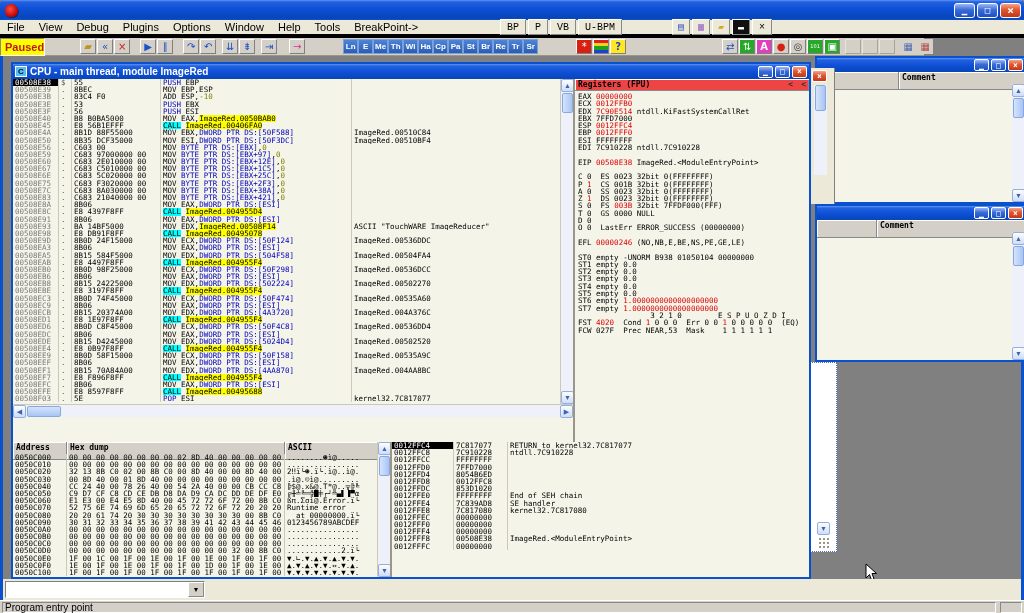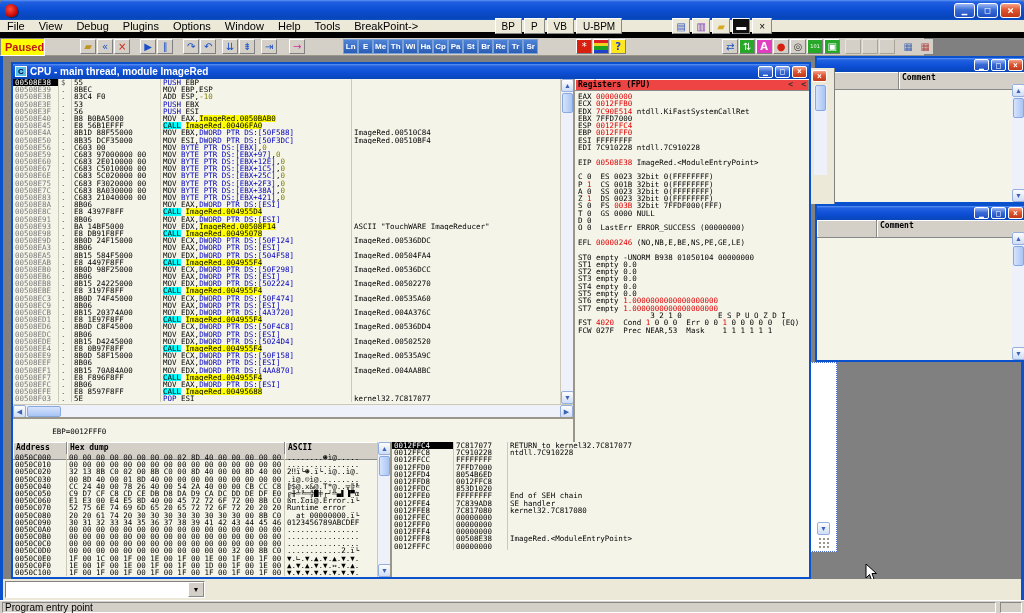--- a/index.html
+++ b/index.html
@@ -13,21 +13,21 @@
   .app-blob { width:13px; height:13px; margin-left:2px;
     background:radial-gradient(circle at 40% 40%, #ff5040, #c00000 70%);
     border-radius:45% 55% 50% 40%; box-shadow:1px 1px 0 rgba(0,0,0,.4); }
   .title-text { color:#fff; font-weight:bold; font-size:11px; margin-left:5px; flex:1; }
   .wbtn { width:21px; height:15px; margin-left:2px; border:1px solid #fff; border-radius:3px;
     background:linear-gradient(180deg,#9cb8f4,#3a6cd8 45%,#1d4fc0); color:#fff; font-size:9px;
     line-height:1; display:flex; align-items:center; justify-content:center; font-family:"DejaVu Sans Mono",monospace; }
   .wbtn.close { background:linear-gradient(180deg,#f4a488,#e05630 45%,#c03818); font-size:11px; font-weight:bold; }
 
   .menubar { position:absolute; top:20px; left:0; width:1024px; height:18px; background:#ece9d8;
-    border-bottom:6px solid #000000; display:flex; align-items:center; font-size:11px; }
+    border-bottom:4px solid #000000; display:flex; align-items:center; font-size:11px; }
   .menu-item { padding:2px 7px; color:#000; }
   .mbtn { height:16px; padding:0 6px; margin-left:2px; background:#ece9d8; border:1px solid;
     border-color:#fff #888 #888 #fff; font-size:10px; display:flex; align-items:center; }
   .micon { width:18px; height:16px; margin-left:2px; background:#ece9d8; border:1px solid;
     border-color:#fff #888 #888 #fff; font-size:10px; display:flex; align-items:center; justify-content:center; }
 
   .toolbar { position:absolute; top:38px; left:0; width:924px; height:18px; background:#d4d0c8;
     display:flex; align-items:center; border-bottom:1px solid #9a978a;gap:32px; }
   .paused { width:55px; height:18px; background:#ffff00; color:#c01818; font-weight:bold; font-size:11px;
     display:flex; align-items:center; padding-left:4px; border:1px solid; border-color:#888 #fff #fff #888; }
@@ -146,21 +146,21 @@
   <div class="titlebar">
     <div class="app-blob"></div>
     <span class="title-text"></span>
     <span class="wbtn">▁</span>
     <span class="wbtn">□</span>
     <span class="wbtn close">×</span>
   </div>
 
   <div class="menubar">
     <span><span class="menu-item">File</span><span class="menu-item">View</span><span class="menu-item">Debug</span><span class="menu-item">Plugins</span><span class="menu-item">Options</span><span class="menu-item">Window</span><span class="menu-item">Help</span><span class="menu-item">Tools</span><span class="menu-item">BreakPoint-&gt;</span></span>
-    <span style="display:flex;align-items:center;margin-left:auto;margin-right:252px;">
+    <span style="display:flex;align-items:center;margin-left:auto;margin-right:252px;font-family:Liberation Mono, monospace;">
         <span class="mbtn">BP</span>
         <span class="mbtn">P</span>
         <span class="mbtn">VB</span>
         <span class="mbtn">U-BPM</span>
         <span style="width: 48px;"></span>
         <span class="micon" style="color: rgb(56, 88, 192);">▤</span>
         <span class="micon" style="color: rgb(128, 64, 192);">▥</span>
         <span class="micon" style="color: rgb(216, 168, 32);">▰</span>
         <span class="micon" style="color: rgb(255, 255, 255); background: rgb(16, 16, 16);">▬</span>
         <span class="mbtn">×</span>
@@ -293,23 +293,20 @@
       <div class="regs">
         <div class="pane-hdr">
           <span>Registers (FPU)</span>
           <span style="flex:1"></span>
           <span class="reg-hb">&lt;</span>
           <span class="reg-hb">&lt;</span>
         </div>
         <div class="mono" style="padding-top:2px;"><div class="rline"><span class="sg-k">EAX </span><span class="sg-r">00000000</span></div><div class="rline"><span class="sg-k">ECX </span><span class="sg-r">0012FFB0</span></div><div class="rline"><span class="sg-k">EDX </span><span class="sg-r">7C90E514</span><span class="sg-k"> ntdll.KiFastSystemCallRet</span></div><div class="rline"><span class="sg-k">EBX 7FFD7000</span></div><div class="rline"><span class="sg-k">ESP </span><span class="sg-r">0012FFC4</span></div><div class="rline"><span class="sg-k">EBP </span><span class="sg-r">0012FFF0</span></div><div class="rline"><span class="sg-k">ESI FFFFFFFF</span></div><div class="rline"><span class="sg-k">EDI 7C910228 ntdll.7C910228</span></div><div class="rline"></div><div class="rline"><span class="sg-k">EIP </span><span class="sg-r">00508E38</span><span class="sg-k"> ImageRed.&lt;ModuleEntryPoint&gt;</span></div><div class="rline"></div><div class="rline"><span class="sg-k">C 0  ES 0023 32bit 0(FFFFFFFF)</span></div><div class="rline"><span class="sg-k">P </span><span class="sg-r">1</span><span class="sg-k">  CS 001B 32bit 0(FFFFFFFF)</span></div><div class="rline"><span class="sg-k">A 0  SS 0023 32bit 0(FFFFFFFF)</span></div><div class="rline"><span class="sg-k">Z </span><span class="sg-r">1</span><span class="sg-k">  DS 0023 32bit 0(FFFFFFFF)</span></div><div class="rline"><span class="sg-k">S 0  FS </span><span class="sg-r">003B</span><span class="sg-k"> 32bit 7FFDF000(FFF)</span></div><div class="rline"><span class="sg-k">T 0  GS 0000 NULL</span></div><div class="rline"><span class="sg-k">D 0</span></div><div class="rline"><span class="sg-k">O 0  LastErr ERROR_SUCCESS (00000000)</span></div><div class="rline"></div><div class="rline"><span class="sg-k">EFL </span><span class="sg-r">00000246</span><span class="sg-k"> (NO,NB,E,BE,NS,PE,GE,LE)</span></div><div class="rline"></div><div class="rline"><span class="sg-k">ST0 empty -UNORM B938 01050104 00000000</span></div><div class="rline"><span class="sg-k">ST1 empty 0.0</span></div><div class="rline"><span class="sg-k">ST2 empty 0.0</span></div><div class="rline"><span class="sg-k">ST3 empty 0.0</span></div><div class="rline"><span class="sg-k">ST4 empty 0.0</span></div><div class="rline"><span class="sg-k">ST5 empty 0.0</span></div><div class="rline"><span class="sg-k">ST6 empty </span><span class="sg-r">1.0000000000000000000</span></div><div class="rline"><span class="sg-k">ST7 empty </span><span class="sg-r">1.0000000000000000000</span></div><div class="rline"><span class="sg-k">                3 2 1 0        E S P U O Z D I</span></div><div class="rline"><span class="sg-k">FST </span><span class="sg-r">4020</span><span class="sg-k">  Cond </span><span class="sg-r">1</span><span class="sg-k"> 0 0 0  Err 0 0 </span><span class="sg-r">1</span><span class="sg-k"> 0 0 0 0 0  (EQ)</span></div><div class="rline"><span class="sg-k">FCW 027F  Prec NEAR,53  Mask    1 1 1 1 1 1</span></div></div>
       </div>
 
-      <div class="info-pane mono">
-        <span>EBP=0012FFF0</span>
-      </div>
 
       <div class="dump">
         <div class="dump-hdr">
           <span class="dh-cell h-a">Address</span>
           <span class="dh-cell h-h">Hex dump</span>
           <span class="dh-cell h-s" style="border-right:none;">ASCII</span>
         </div>
         <div class="mono"><div class="hrow"><span class="dcell h-a">0050C000</span><span class="dcell h-h">00 00 00 00 00 00 00 00 02 8D 40 00 00 00 00 00</span><span class="dcell h-s">........☻ì@.....</span></div><div class="hrow"><span class="dcell h-a">0050C010</span><span class="dcell h-h">00 00 00 00 00 00 00 00 00 00 00 00 00 00 00 00</span><span class="dcell h-s">................</span></div><div class="hrow"><span class="dcell h-a">0050C020</span><span class="dcell h-h">32 13 8B C0 02 00 8B C0 00 8D 40 00 00 8D 40 00</span><span class="dcell h-s">2‼ï└☻.ï└.ì@..ì@.</span></div><div class="hrow"><span class="dcell h-a">0050C030</span><span class="dcell h-h">00 8D 40 00 01 8D 40 00 00 00 00 00 00 00 00 00</span><span class="dcell h-s">.ì@.☺ì@.........</span></div><div class="hrow"><span class="dcell h-a">0050C040</span><span class="dcell h-h">CC 24 40 00 78 26 40 00 54 2A 40 00 00 CB CC C8</span><span class="dcell h-s">╠$@.x&amp;@.T*@..╦╠╚</span></div><div class="hrow"><span class="dcell h-a">0050C050</span><span class="dcell h-h">C9 D7 CF C8 CD CE DB D8 DA D9 CA DC DD DE DF E0</span><span class="dcell h-s">╔╫╧╚═╬█╪┌┘╩▄▌▐▀α</span></div><div class="hrow"><span class="dcell h-a">0050C060</span><span class="dcell h-h">E1 E3 00 E4 E5 8D 40 00 45 72 72 6F 72 00 8B C0</span><span class="dcell h-s">ßπ.Σσì@.Error.ï└</span></div><div class="hrow"><span class="dcell h-a">0050C070</span><span class="dcell h-h">52 75 6E 74 69 6D 65 20 65 72 72 6F 72 20 20 20</span><span class="dcell h-s">Runtime error   </span></div><div class="hrow"><span class="dcell h-a">0050C080</span><span class="dcell h-h">20 20 61 74 20 30 30 30 30 30 30 30 30 00 8B C0</span><span class="dcell h-s">  at 00000000.ï└</span></div><div class="hrow"><span class="dcell h-a">0050C090</span><span class="dcell h-h">30 31 32 33 34 35 36 37 38 39 41 42 43 44 45 46</span><span class="dcell h-s">0123456789ABCDEF</span></div><div class="hrow"><span class="dcell h-a">0050C0A0</span><span class="dcell h-h">00 00 00 00 00 00 00 00 00 00 00 00 00 00 00 00</span><span class="dcell h-s">................</span></div><div class="hrow"><span class="dcell h-a">0050C0B0</span><span class="dcell h-h">00 00 00 00 00 00 00 00 00 00 00 00 00 00 00 00</span><span class="dcell h-s">................</span></div><div class="hrow"><span class="dcell h-a">0050C0C0</span><span class="dcell h-h">00 00 00 00 00 00 00 00 00 00 00 00 00 00 00 00</span><span class="dcell h-s">................</span></div><div class="hrow"><span class="dcell h-a">0050C0D0</span><span class="dcell h-h">00 00 00 00 00 00 00 00 00 00 00 00 32 00 8B C0</span><span class="dcell h-s">............2.ï└</span></div><div class="hrow"><span class="dcell h-a">0050C0E0</span><span class="dcell h-h">1F 00 1C 00 1F 00 1E 00 1F 00 1E 00 1F 00 1F 00</span><span class="dcell h-s">▼.∟.▼.▲.▼.▲.▼.▼.</span></div><div class="hrow"><span class="dcell h-a">0050C0F0</span><span class="dcell h-h">1E 00 1F 00 1E 00 1F 00 1F 00 1D 00 1F 00 1E 00</span><span class="dcell h-s">▲.▼.▲.▼.▼.↔.▼.▲.</span></div><div class="hrow"><span class="dcell h-a">0050C100</span><span class="dcell h-h">1F 00 1F 00 1F 00 1F 00 1F 00 1F 00 1F 00 1F 00</span><span class="dcell h-s">▼.▼.▼.▼.▼.▼.▼.▼.</span></div></div>
         <div class="dump-sb sbv" style="position:absolute;">
           <span class="sb-btn">▲</span>

